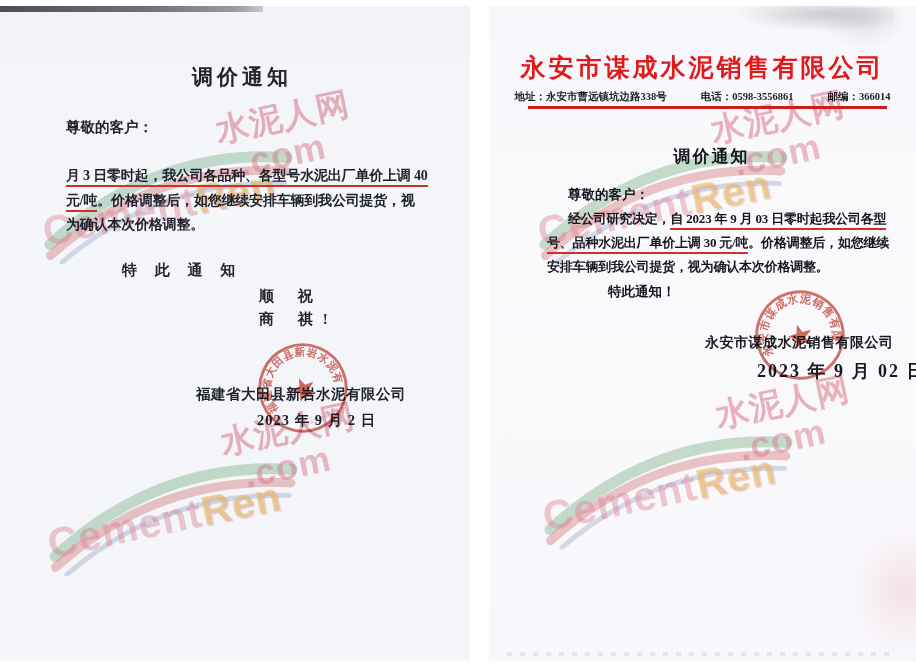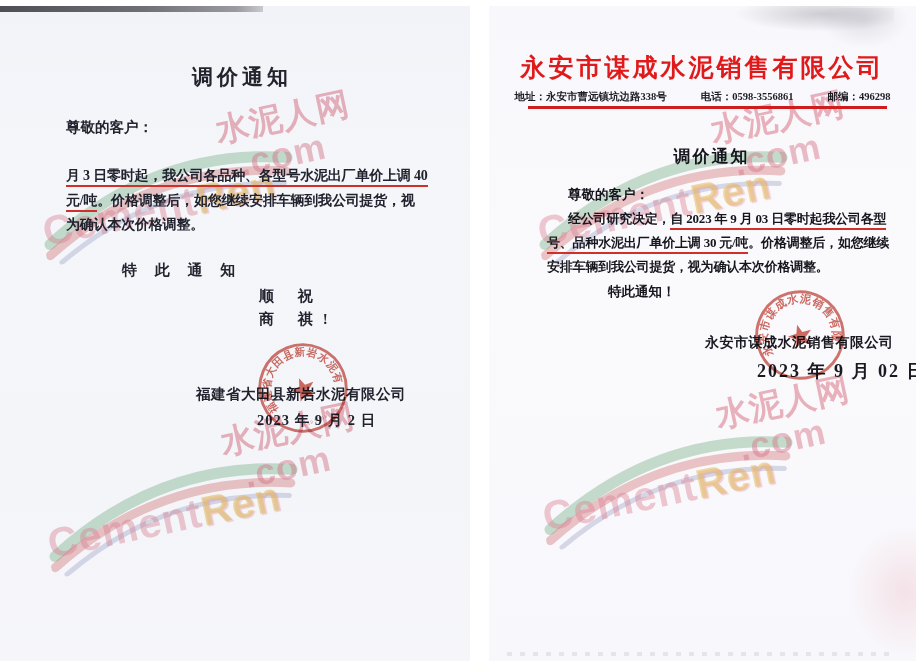--- a/index.html
+++ b/index.html
@@ -175,21 +175,21 @@
       </svg>
       <div class="cn">水泥人网</div>
       <div class="com">.com</div>
       <div class="brand"><span class="p1">Cement</span><span class="p2">Ren</span></div>
     </div>
 
     <div class="r-header">永安市谋成水泥销售有限公司</div>
     <div class="r-address">
       <span>地址：永安市曹远镇坑边路338号</span>
       <span>电话：0598-3556861</span>
-      <span>邮编：496298</span>
+      <span>邮编：366014</span>
     </div>
     <div class="r-rule"></div>
 
     <div class="r-title">调价通知</div>
     <div class="r-salut">尊敬的客户：</div>
 
     <div class="r-line r-l1"><span>经公司研究决定，</span><span class="u">自 2023 年 9 月 03 日零时起我公司各型</span></div>
     <div class="r-line r-l2"><span class="u">号、品种水泥出厂单价上调 30 元/吨</span><span>。价格调整后，如您继续</span></div>
     <div class="r-line r-l3"><span>安排车辆到我公司提货，视为确认本次价格调整。</span></div>
     <div class="r-notice">特此通知！</div>

